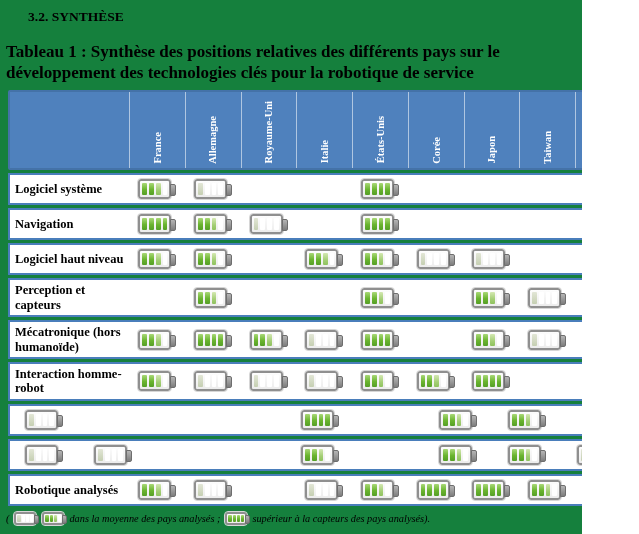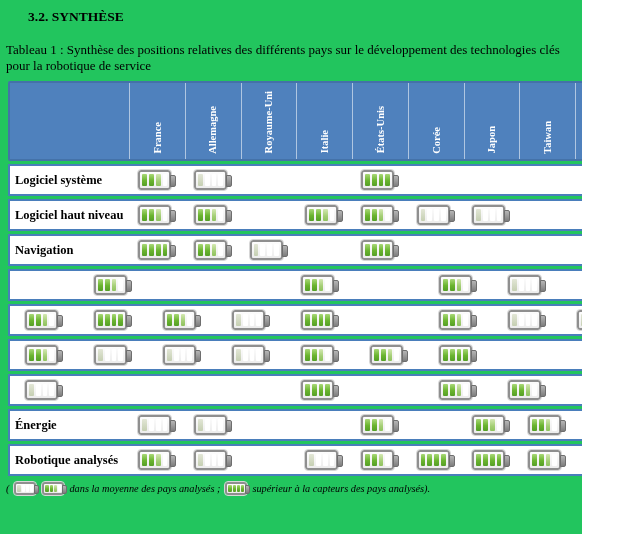--- a/index.html
+++ b/index.html
@@ -1,21 +1,21 @@
 <!DOCTYPE html>
 <html><head>
 <meta charset="utf-8">
 <style>
   html,body { margin:0; padding:0; background:#fff; }
   .page {
     position:relative; width:582px; height:534px; overflow:hidden;
-    background:#22c55e; font-family:"Liberation Serif","DejaVu Serif",serif; color:#000;
+    background:#15803d; font-family:"Liberation Serif","DejaVu Serif",serif; color:#000;
   }
   .heading { font-weight:bold; font-size:13.5px; margin:9px 0 6px 28px; }
-  .caption { font-weight:normal; font-size:13px; line-height:1.22; margin:17px 10px 7px 6px; }
+  .caption { font-weight:bold; font-size:17px; line-height:1.22; margin:17px 10px 7px 6px; }
 
   .tbl { margin-left:8px; width:625px; }
 
   
   .thead {
     box-sizing:border-box; display:flex; height:80px; background:#4f81bd;
     border:2px solid #4472a8; border-radius:2px;
   }
   .thead .spacer { box-sizing:border-box; width:120px; border-right:1px solid rgba(255,255,255,.55); }
   .hcell {
@@ -154,20 +154,63 @@
                 <div class="bar p"></div>
                 <div class="bar"></div>
                 <div class="bar"></div>
                 <div class="bar"></div>
               </div>
             </div>
           </div>
   </div>
 
   <div class="row">
+    <div class="rlabel">Navigation</div>
+    <div class="cells">
+            <div class="cell">
+              <div class="bat">
+                <div class="bar f"></div>
+                <div class="bar f"></div>
+                <div class="bar f"></div>
+                <div class="bar f"></div>
+              </div>
+            </div>
+            <div class="cell">
+              <div class="bat">
+                <div class="bar f"></div>
+                <div class="bar f"></div>
+                <div class="bar fl"></div>
+                <div class="bar"></div>
+              </div>
+            </div>
+            <div class="cell">
+              <div class="bat">
+                <div class="bar p"></div>
+                <div class="bar"></div>
+                <div class="bar"></div>
+                <div class="bar"></div>
+              </div>
+            </div>
+            <div class="cell"></div>
+            <div class="cell">
+              <div class="bat">
+                <div class="bar f"></div>
+                <div class="bar f"></div>
+                <div class="bar f"></div>
+                <div class="bar f"></div>
+              </div>
+            </div>
+            <div class="cell"></div>
+            <div class="cell"></div>
+            <div class="cell"></div>
+            <div class="cell"></div>
+          </div>
+  </div>
+
+  <div class="row">
     <div class="rlabel">Logiciel haut niveau</div>
     <div class="cells">
             <div class="cell">
               <div class="bat">
                 <div class="bar f"></div>
                 <div class="bar f"></div>
                 <div class="bar fl"></div>
                 <div class="bar"></div>
               </div>
             </div>
@@ -218,281 +261,240 @@
                 <div class="bar p"></div>
                 <div class="bar"></div>
                 <div class="bar"></div>
                 <div class="bar"></div>
               </div>
             </div>
           </div>
   </div>
 
   <div class="row">
-    <div class="rlabel">Navigation</div>
-    <div class="cells">
-            <div class="cell">
-              <div class="bat">
-                <div class="bar f"></div>
-                <div class="bar f"></div>
-                <div class="bar f"></div>
-                <div class="bar f"></div>
-              </div>
-            </div>
-            <div class="cell">
-              <div class="bat">
-                <div class="bar f"></div>
-                <div class="bar f"></div>
-                <div class="bar fl"></div>
-                <div class="bar"></div>
-              </div>
-            </div>
-            <div class="cell">
-              <div class="bat">
-                <div class="bar p"></div>
-                <div class="bar"></div>
-                <div class="bar"></div>
-                <div class="bar"></div>
-              </div>
-            </div>
-            <div class="cell"></div>
-            <div class="cell">
-              <div class="bat">
-                <div class="bar f"></div>
-                <div class="bar f"></div>
-                <div class="bar f"></div>
-                <div class="bar f"></div>
-              </div>
-            </div>
-            <div class="cell"></div>
-            <div class="cell"></div>
-            <div class="cell"></div>
-            <div class="cell"></div>
-          </div>
-  </div>
-
-  <div class="row">
-    <div class="cells">
-            <div class="cell"></div>
-            <div class="cell">
-              <div class="bat">
-                <div class="bar f"></div>
-                <div class="bar f"></div>
-                <div class="bar fl"></div>
-                <div class="bar"></div>
-              </div>
-            </div>
-            <div class="cell"></div>
-            <div class="cell"></div>
-            <div class="cell">
-              <div class="bat">
-                <div class="bar f"></div>
-                <div class="bar f"></div>
-                <div class="bar fl"></div>
-                <div class="bar"></div>
-              </div>
-            </div>
-            <div class="cell"></div>
-            <div class="cell">
-              <div class="bat">
-                <div class="bar f"></div>
-                <div class="bar f"></div>
-                <div class="bar fl"></div>
-                <div class="bar"></div>
-              </div>
-            </div>
-            <div class="cell">
-              <div class="bat">
-                <div class="bar p"></div>
-                <div class="bar"></div>
-                <div class="bar"></div>
-                <div class="bar"></div>
-              </div>
-            </div>
-            <div class="cell"></div>
-          </div>
-  </div>
-
-  <div class="row">
-    <div class="cells">
-            <div class="cell">
-              <div class="bat">
-                <div class="bar f"></div>
-                <div class="bar f"></div>
-                <div class="bar fl"></div>
-                <div class="bar"></div>
-              </div>
-            </div>
-            <div class="cell">
-              <div class="bat">
-                <div class="bar f"></div>
-                <div class="bar f"></div>
-                <div class="bar f"></div>
-                <div class="bar f"></div>
-              </div>
-            </div>
-            <div class="cell">
-              <div class="bat">
-                <div class="bar f"></div>
-                <div class="bar f"></div>
-                <div class="bar fl"></div>
-                <div class="bar"></div>
-              </div>
-            </div>
-            <div class="cell">
-              <div class="bat">
-                <div class="bar p"></div>
-                <div class="bar"></div>
-                <div class="bar"></div>
-                <div class="bar"></div>
-              </div>
-            </div>
-            <div class="cell">
-              <div class="bat">
-                <div class="bar f"></div>
-                <div class="bar f"></div>
-                <div class="bar f"></div>
-                <div class="bar f"></div>
-              </div>
-            </div>
-            <div class="cell"></div>
-            <div class="cell">
-              <div class="bat">
-                <div class="bar f"></div>
-                <div class="bar f"></div>
-                <div class="bar fl"></div>
-                <div class="bar"></div>
-              </div>
-            </div>
-            <div class="cell">
-              <div class="bat">
-                <div class="bar p"></div>
-                <div class="bar"></div>
-                <div class="bar"></div>
-                <div class="bar"></div>
-              </div>
-            </div>
-            <div class="cell">
-              <div class="bat">
-                <div class="bar p"></div>
-                <div class="bar"></div>
-                <div class="bar"></div>
-                <div class="bar"></div>
-              </div>
-            </div>
-          </div>
-  </div>
-
-  <div class="row">
-    <div class="cells">
-            <div class="cell">
-              <div class="bat">
-                <div class="bar f"></div>
-                <div class="bar f"></div>
-                <div class="bar fl"></div>
-                <div class="bar"></div>
-              </div>
-            </div>
-            <div class="cell">
-              <div class="bat">
-                <div class="bar p"></div>
-                <div class="bar"></div>
-                <div class="bar"></div>
-                <div class="bar"></div>
-              </div>
-            </div>
-            <div class="cell">
-              <div class="bat">
-                <div class="bar p"></div>
-                <div class="bar"></div>
-                <div class="bar"></div>
-                <div class="bar"></div>
-              </div>
-            </div>
-            <div class="cell">
-              <div class="bat">
-                <div class="bar p"></div>
-                <div class="bar"></div>
-                <div class="bar"></div>
-                <div class="bar"></div>
-              </div>
-            </div>
-            <div class="cell">
-              <div class="bat">
-                <div class="bar f"></div>
-                <div class="bar f"></div>
-                <div class="bar fl"></div>
-                <div class="bar"></div>
-              </div>
-            </div>
-            <div class="cell">
-              <div class="bat">
-                <div class="bar f"></div>
-                <div class="bar f"></div>
-                <div class="bar fl"></div>
-                <div class="bar"></div>
-              </div>
-            </div>
-            <div class="cell">
-              <div class="bat">
-                <div class="bar f"></div>
-                <div class="bar f"></div>
-                <div class="bar f"></div>
-                <div class="bar f"></div>
-              </div>
-            </div>
-            <div class="cell"></div>
-            <div class="cell"></div>
-          </div>
-  </div>
-
-  <div class="row">
-    <div class="cells">
-            <div class="cell">
-              <div class="bat">
-                <div class="bar p"></div>
-                <div class="bar"></div>
-                <div class="bar"></div>
-                <div class="bar"></div>
-              </div>
-            </div>
-            <div class="cell"></div>
-            <div class="cell"></div>
-            <div class="cell"></div>
-            <div class="cell">
-              <div class="bat">
-                <div class="bar f"></div>
-                <div class="bar f"></div>
-                <div class="bar f"></div>
-                <div class="bar f"></div>
-              </div>
-            </div>
-            <div class="cell"></div>
-            <div class="cell">
-              <div class="bat">
-                <div class="bar f"></div>
-                <div class="bar f"></div>
-                <div class="bar fl"></div>
-                <div class="bar"></div>
-              </div>
-            </div>
-            <div class="cell">
-              <div class="bat">
-                <div class="bar f"></div>
-                <div class="bar f"></div>
-                <div class="bar fl"></div>
-                <div class="bar"></div>
-              </div>
-            </div>
-            <div class="cell"></div>
-          </div>
-  </div>
-
-  <div class="row">
-    <div class="rlabel">Énergie</div>
+    <div class="rlabel">Perception et capteurs</div>
+    <div class="cells">
+            <div class="cell"></div>
+            <div class="cell">
+              <div class="bat">
+                <div class="bar f"></div>
+                <div class="bar f"></div>
+                <div class="bar fl"></div>
+                <div class="bar"></div>
+              </div>
+            </div>
+            <div class="cell"></div>
+            <div class="cell"></div>
+            <div class="cell">
+              <div class="bat">
+                <div class="bar f"></div>
+                <div class="bar f"></div>
+                <div class="bar fl"></div>
+                <div class="bar"></div>
+              </div>
+            </div>
+            <div class="cell"></div>
+            <div class="cell">
+              <div class="bat">
+                <div class="bar f"></div>
+                <div class="bar f"></div>
+                <div class="bar fl"></div>
+                <div class="bar"></div>
+              </div>
+            </div>
+            <div class="cell">
+              <div class="bat">
+                <div class="bar p"></div>
+                <div class="bar"></div>
+                <div class="bar"></div>
+                <div class="bar"></div>
+              </div>
+            </div>
+            <div class="cell"></div>
+          </div>
+  </div>
+
+  <div class="row">
+    <div class="rlabel">Mécatronique (hors humanoïde)</div>
+    <div class="cells">
+            <div class="cell">
+              <div class="bat">
+                <div class="bar f"></div>
+                <div class="bar f"></div>
+                <div class="bar fl"></div>
+                <div class="bar"></div>
+              </div>
+            </div>
+            <div class="cell">
+              <div class="bat">
+                <div class="bar f"></div>
+                <div class="bar f"></div>
+                <div class="bar f"></div>
+                <div class="bar f"></div>
+              </div>
+            </div>
+            <div class="cell">
+              <div class="bat">
+                <div class="bar f"></div>
+                <div class="bar f"></div>
+                <div class="bar fl"></div>
+                <div class="bar"></div>
+              </div>
+            </div>
+            <div class="cell">
+              <div class="bat">
+                <div class="bar p"></div>
+                <div class="bar"></div>
+                <div class="bar"></div>
+                <div class="bar"></div>
+              </div>
+            </div>
+            <div class="cell">
+              <div class="bat">
+                <div class="bar f"></div>
+                <div class="bar f"></div>
+                <div class="bar f"></div>
+                <div class="bar f"></div>
+              </div>
+            </div>
+            <div class="cell"></div>
+            <div class="cell">
+              <div class="bat">
+                <div class="bar f"></div>
+                <div class="bar f"></div>
+                <div class="bar fl"></div>
+                <div class="bar"></div>
+              </div>
+            </div>
+            <div class="cell">
+              <div class="bat">
+                <div class="bar p"></div>
+                <div class="bar"></div>
+                <div class="bar"></div>
+                <div class="bar"></div>
+              </div>
+            </div>
+            <div class="cell">
+              <div class="bat">
+                <div class="bar p"></div>
+                <div class="bar"></div>
+                <div class="bar"></div>
+                <div class="bar"></div>
+              </div>
+            </div>
+          </div>
+  </div>
+
+  <div class="row">
+    <div class="rlabel">Interaction homme-robot</div>
+    <div class="cells">
+            <div class="cell">
+              <div class="bat">
+                <div class="bar f"></div>
+                <div class="bar f"></div>
+                <div class="bar fl"></div>
+                <div class="bar"></div>
+              </div>
+            </div>
+            <div class="cell">
+              <div class="bat">
+                <div class="bar p"></div>
+                <div class="bar"></div>
+                <div class="bar"></div>
+                <div class="bar"></div>
+              </div>
+            </div>
+            <div class="cell">
+              <div class="bat">
+                <div class="bar p"></div>
+                <div class="bar"></div>
+                <div class="bar"></div>
+                <div class="bar"></div>
+              </div>
+            </div>
+            <div class="cell">
+              <div class="bat">
+                <div class="bar p"></div>
+                <div class="bar"></div>
+                <div class="bar"></div>
+                <div class="bar"></div>
+              </div>
+            </div>
+            <div class="cell">
+              <div class="bat">
+                <div class="bar f"></div>
+                <div class="bar f"></div>
+                <div class="bar fl"></div>
+                <div class="bar"></div>
+              </div>
+            </div>
+            <div class="cell">
+              <div class="bat">
+                <div class="bar f"></div>
+                <div class="bar f"></div>
+                <div class="bar fl"></div>
+                <div class="bar"></div>
+              </div>
+            </div>
+            <div class="cell">
+              <div class="bat">
+                <div class="bar f"></div>
+                <div class="bar f"></div>
+                <div class="bar f"></div>
+                <div class="bar f"></div>
+              </div>
+            </div>
+            <div class="cell"></div>
+            <div class="cell"></div>
+          </div>
+  </div>
+
+  <div class="row">
+    <div class="cells">
+            <div class="cell">
+              <div class="bat">
+                <div class="bar p"></div>
+                <div class="bar"></div>
+                <div class="bar"></div>
+                <div class="bar"></div>
+              </div>
+            </div>
+            <div class="cell"></div>
+            <div class="cell"></div>
+            <div class="cell"></div>
+            <div class="cell">
+              <div class="bat">
+                <div class="bar f"></div>
+                <div class="bar f"></div>
+                <div class="bar f"></div>
+                <div class="bar f"></div>
+              </div>
+            </div>
+            <div class="cell"></div>
+            <div class="cell">
+              <div class="bat">
+                <div class="bar f"></div>
+                <div class="bar f"></div>
+                <div class="bar fl"></div>
+                <div class="bar"></div>
+              </div>
+            </div>
+            <div class="cell">
+              <div class="bat">
+                <div class="bar f"></div>
+                <div class="bar f"></div>
+                <div class="bar fl"></div>
+                <div class="bar"></div>
+              </div>
+            </div>
+            <div class="cell"></div>
+          </div>
+  </div>
+
+  <div class="row">
     <div class="cells">
             <div class="cell">
               <div class="bat">
                 <div class="bar p"></div>
                 <div class="bar"></div>
                 <div class="bar"></div>
                 <div class="bar"></div>
               </div>
             </div>
             <div class="cell">

